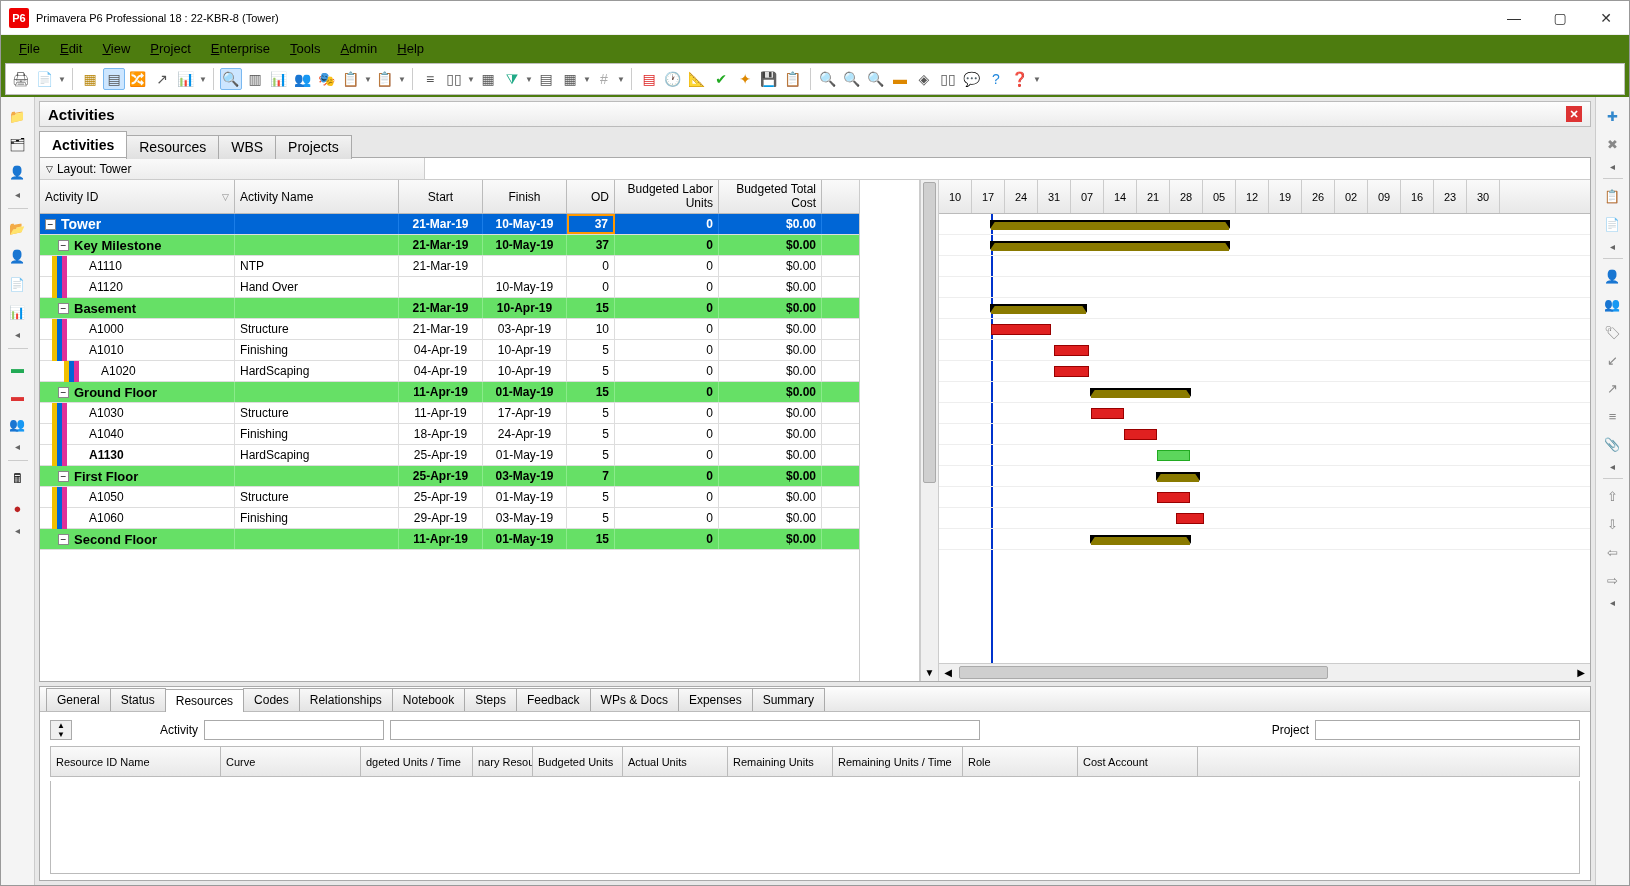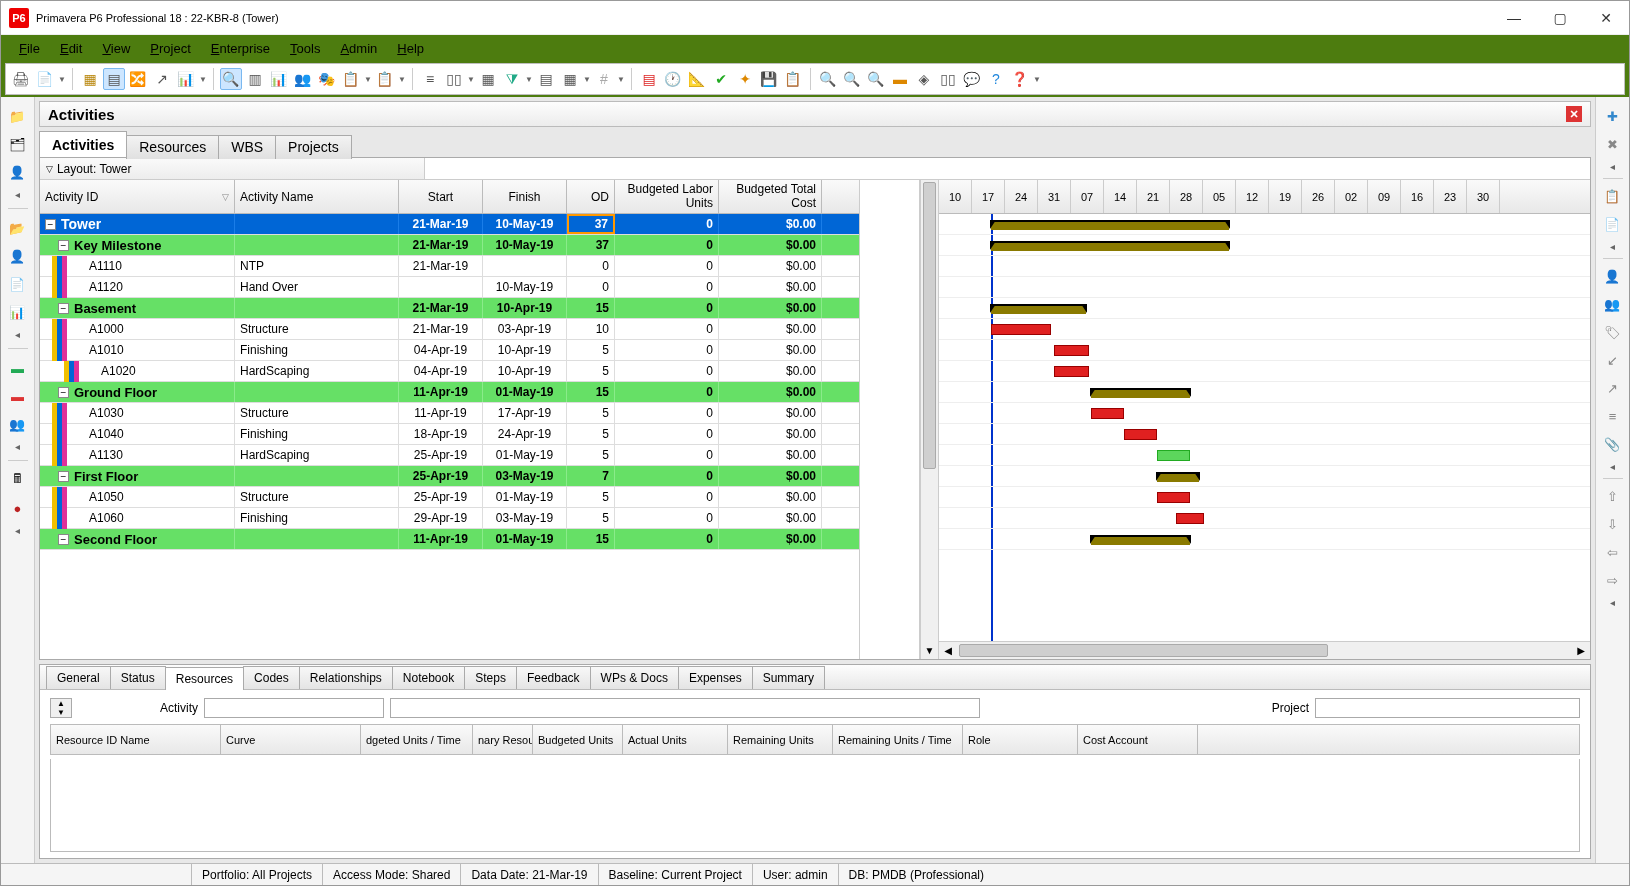--- a/index.html
+++ b/index.html
@@ -403,21 +403,21 @@
                     <span style="margin-left:22px">A1040</span>
                   </div>
                   <div class="gc col-name">Finishing</div>
                   <div class="gc col-start ctr">18-Apr-19</div>
                   <div class="gc col-finish ctr">24-Apr-19</div>
                   <div class="gc col-od r">5</div>
                   <div class="gc col-labor r">0</div>
                   <div class="gc col-cost r">$0.00</div>
                 </div>
                 <div class="grow activity">
-                  <div class="gc col-id" style="padding-left: 12px;">
+                  <div class="gc col-id" style="padding-left: 12px; font-weight: bold;">
                     <div class="color-rngs">
                       <span style="background:#f0c000"></span>
                       <span style="background:#0066d6"></span>
                       <span style="background:#e0309a"></span>
                     </div>
                     <span style="margin-left:22px">A1130</span>
                   </div>
                   <div class="gc col-name">HardScaping</div>
                   <div class="gc col-start ctr">25-Apr-19</div>
                   <div class="gc col-finish ctr">01-May-19</div>
@@ -621,22 +621,13 @@
       <div class="caret" style="font-size:10px;color:#666">◂</div>
       <div class="lt-sep" style="height:1px;width:20px;background:#ccc"></div>
       <div class="rt-btn">⇧</div>
       <div class="rt-btn">⇩</div>
       <div class="rt-btn">⇦</div>
       <div class="rt-btn">⇨</div>
       <div class="caret" style="font-size:10px;color:#666">◂</div>
     </div>
   </div>
 
-  <div class="statusbar">
-    <div class="sb-first"></div>
-    <div class="sb-cell">Portfolio: All Projects</div>
-    <div class="sb-cell">Access Mode: Shared</div>
-    <div class="sb-cell">Data Date: 21-Mar-19</div>
-    <div class="sb-cell">Baseline: Current Project</div>
-    <div class="sb-cell">User: admin</div>
-    <div class="sb-cell">DB: PMDB (Professional)</div>
-  </div>
 </div>
 
 </body></html>

